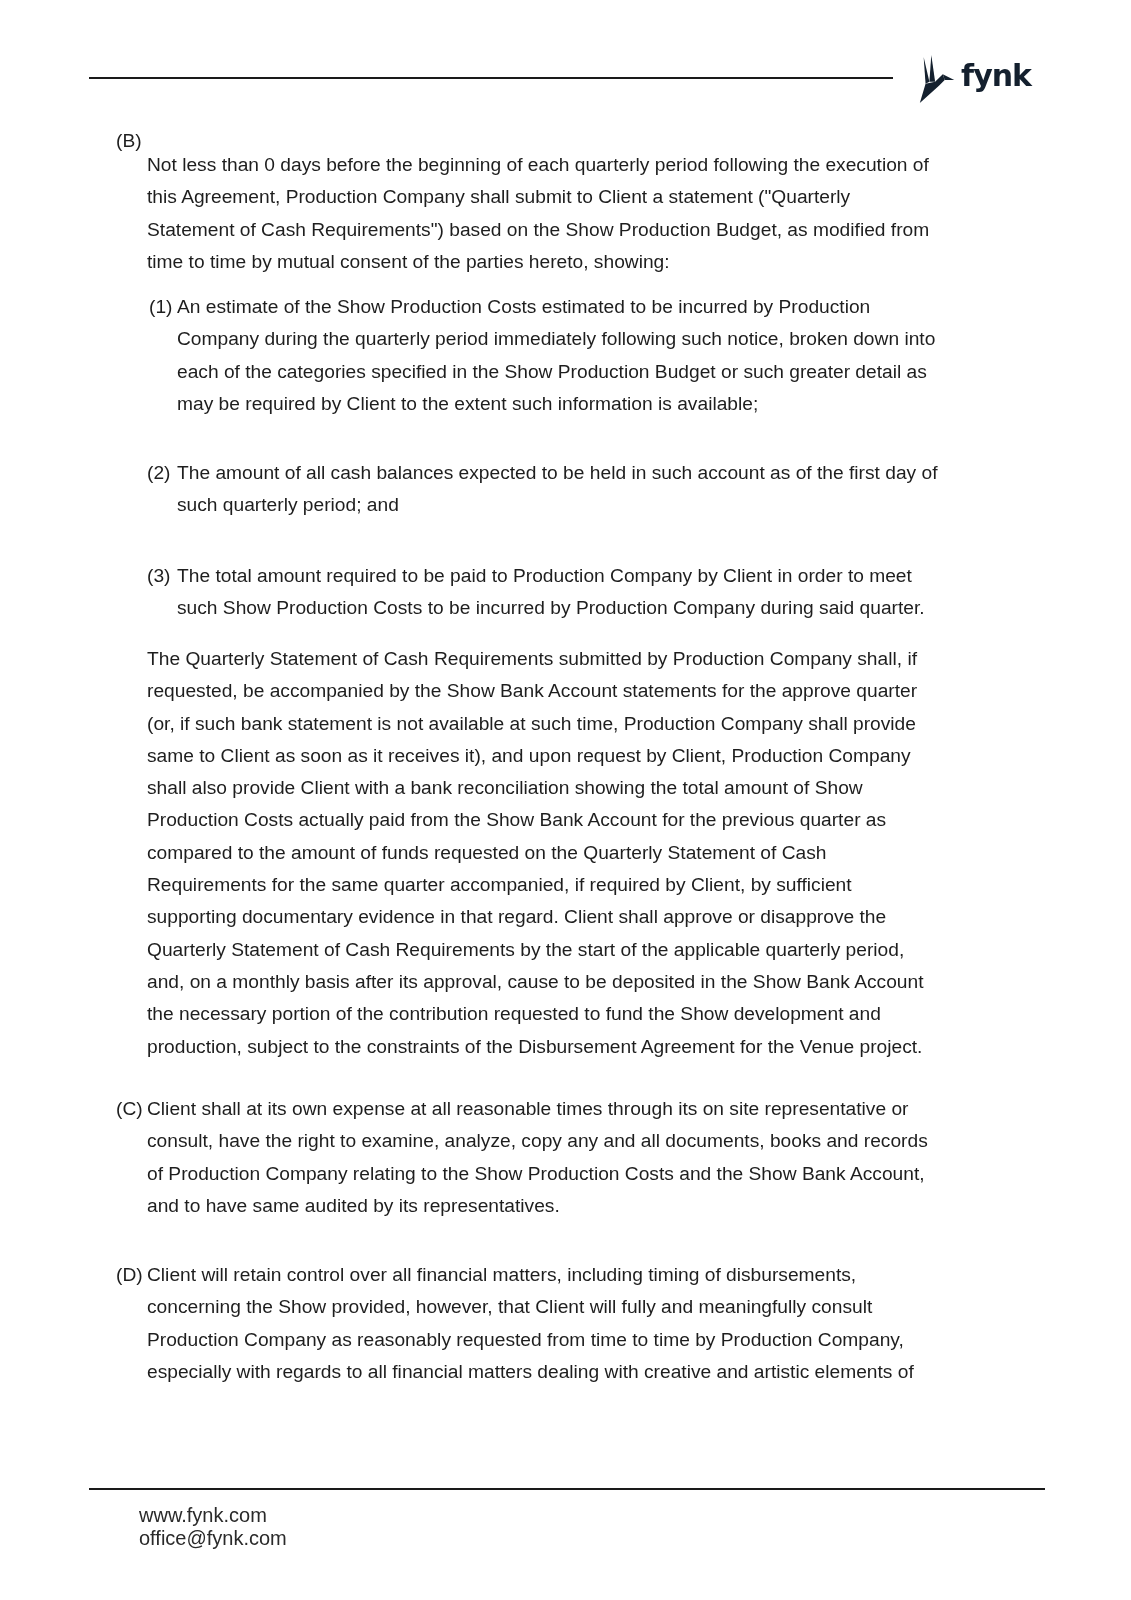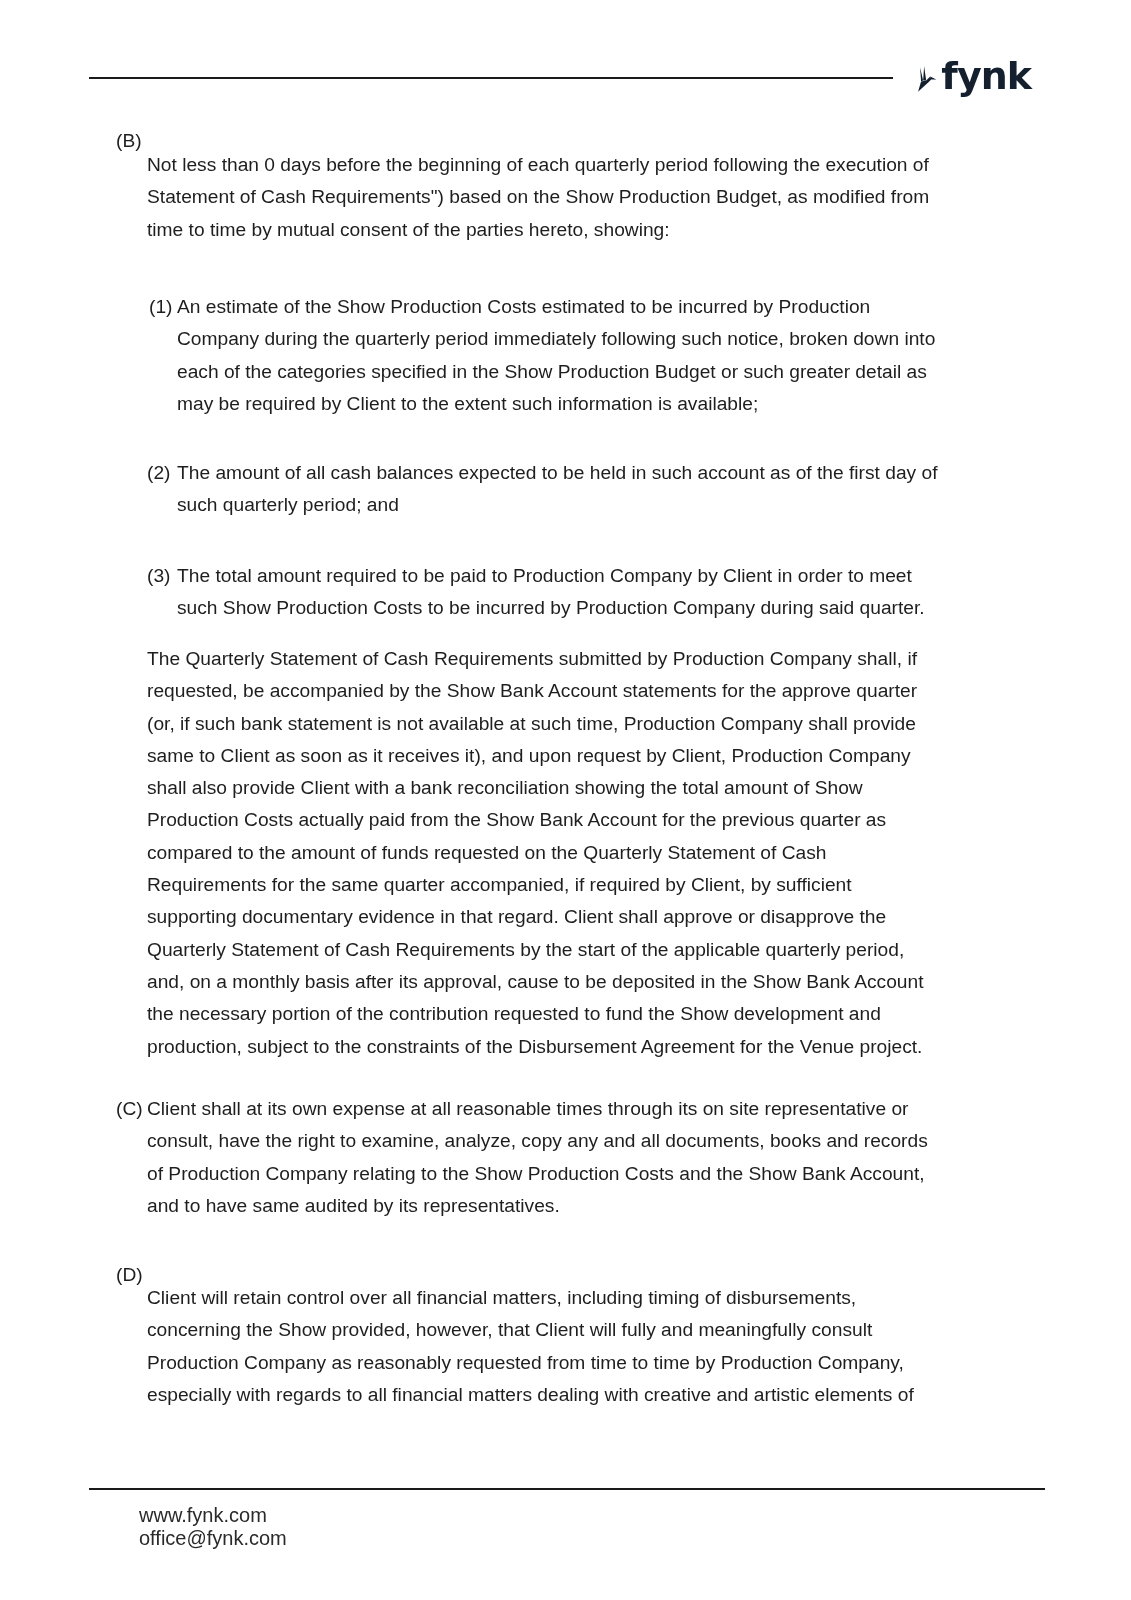--- a/index.html
+++ b/index.html
@@ -12,21 +12,21 @@
     position: absolute; left: 89px; top: 77px; width: 804px; height: 2px;
     background: #1a1a1a;
   }
   .logo {
     position: absolute; left: 916px; top: 52px; height: 54px; width: 115px;
     display: flex; align-items: center;
   }
   .logo svg { width: 44px; height: 54px; }
   .logo-text {
     font-family: "DejaVu Sans", sans-serif; font-weight: bold;
-    font-size: 38px; color: #14202e; margin-left: 3px; letter-spacing: -1px;
+    font-size: 30px; color: #14202e; margin-left: 3px; letter-spacing: -1px;
     line-height: 1; margin-top: -6px;
   }
   .content {
     position: absolute; left: 0; top: 0; width: 1131px;
   }
   .para {
     position: absolute; font-size: 19.2px; line-height: 32.3px; color: #1e1e1e;
   }
   .label { position: absolute; left: 0; top: 0; }
   .ptext { display: block; }
@@ -51,20 +51,21 @@
   </svg>
   <span class="logo-text">fynk</span>
 </div>
 
 <div class="content">
 
   <div class="para" style="left:116px; top:125px; width:920px;">
     <span class="label">(B)</span>
     <div style="padding-left:31px;margin-top:24px;">
       <span class="ptext">Not less than 0 days before the beginning of each quarterly period following the execution of</span>
+      <span class="ptext">this Agreement, Production Company shall submit to Client a statement ("Quarterly</span>
       <span class="ptext">Statement of Cash Requirements") based on the Show Production Budget, as modified from</span>
       <span class="ptext">time to time by mutual consent of the parties hereto, showing:</span>
     </div>
   </div>
 
   <div class="para" style="left:149px; top:291px; width:890px;">
     <span class="label">(1)</span>
     <div style="padding-left:28px;">
       <span class="ptext">An estimate of the Show Production Costs estimated to be incurred by Production</span>
       <span class="ptext">Company during the quarterly period immediately following such notice, broken down into</span>
@@ -110,21 +111,21 @@
     <div style="padding-left:31px;">
       <span class="ptext">Client shall at its own expense at all reasonable times through its on site representative or</span>
       <span class="ptext">consult, have the right to examine, analyze, copy any and all documents, books and records</span>
       <span class="ptext">of Production Company relating to the Show Production Costs and the Show Bank Account,</span>
       <span class="ptext">and to have same audited by its representatives.</span>
     </div>
   </div>
 
   <div class="para" style="left:116px; top:1259px; width:920px;">
     <span class="label">(D)</span>
-    <div style="padding-left:31px;margin-top:23px;">
+    <div style="padding-left:31px;">
       <span class="ptext">Client will retain control over all financial matters, including timing of disbursements,</span>
       <span class="ptext">concerning the Show provided, however, that Client will fully and meaningfully consult</span>
       <span class="ptext">Production Company as reasonably requested from time to time by Production Company,</span>
       <span class="ptext">especially with regards to all financial matters dealing with creative and artistic elements of</span>
     </div>
   </div>
 </div>
 
 <div class="footer-line"></div>
 <div class="footer">

